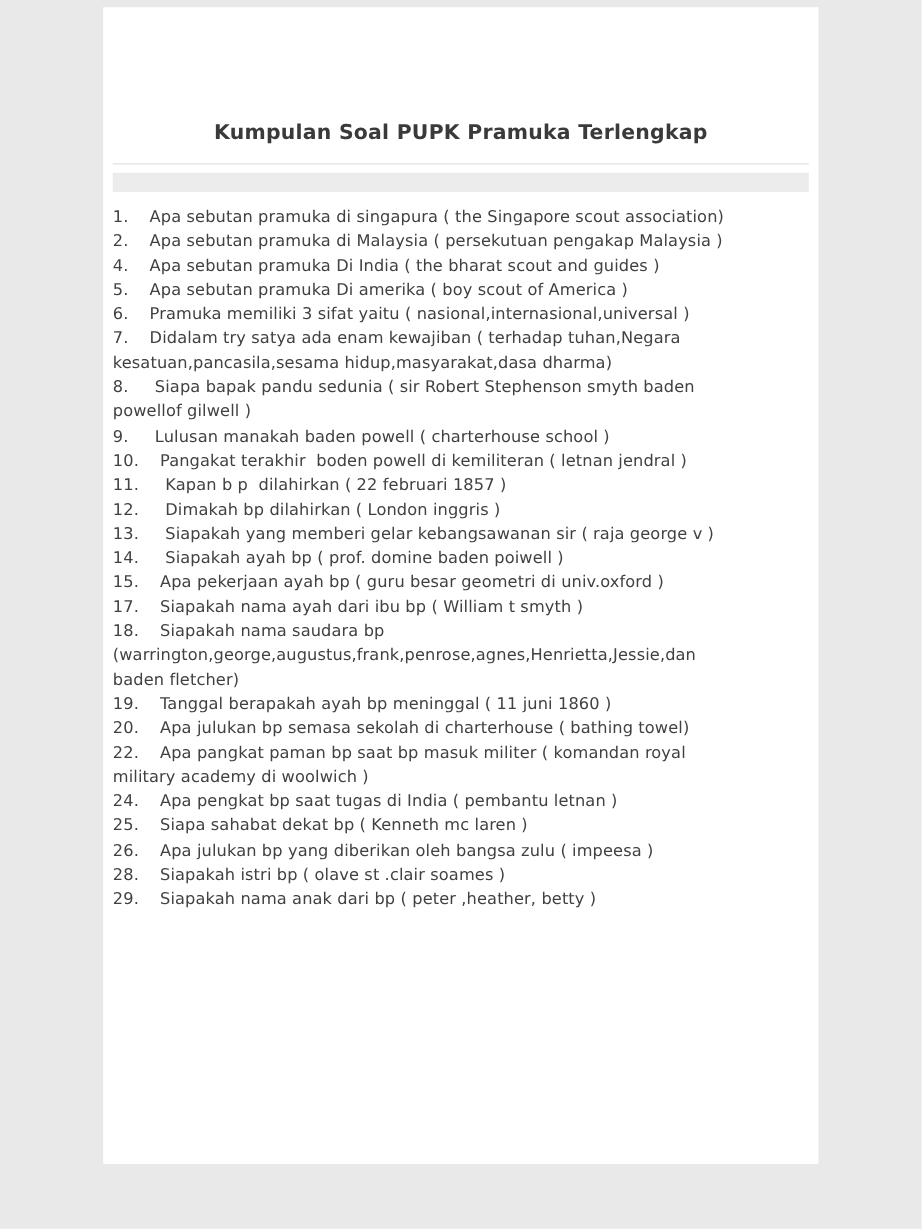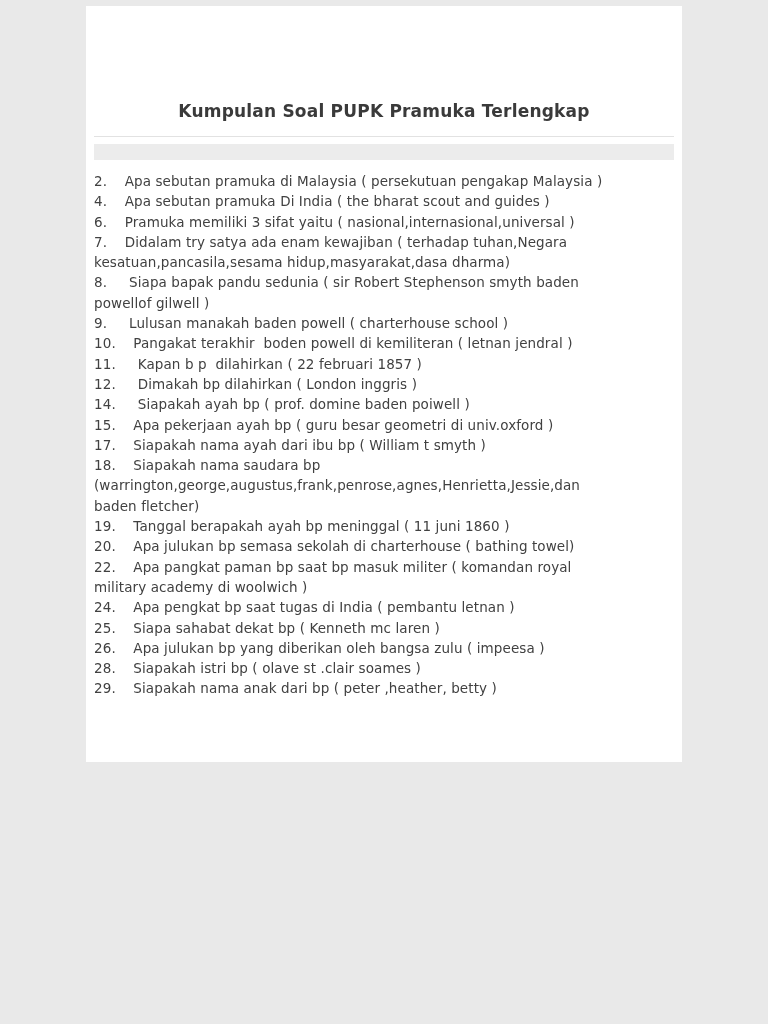--- a/index.html
+++ b/index.html
@@ -12,21 +12,21 @@
     background: #e9e9e9;
     font-family: "DejaVu Sans", sans-serif;
     position: relative;
     overflow: hidden;
   }
   .page {
     position: absolute;
     left: 86px;
     top: 6px;
     width: 596px;
-    height: 756px;
+    height: 964px;
     background: #ffffff;
     box-sizing: border-box;
     padding: 93px 8px 0 8px;
   }
   .title {
     font-weight: bold;
     font-size: 17px;
     color: #3a3a3a;
     text-align: center;
     letter-spacing: 0.2px;
@@ -55,31 +55,34 @@
   }
 </style>
 </head>
 <body>
 
 <div class="page">
   <div class="title">Kumpulan Soal PUPK Pramuka Terlengkap</div>
   <div class="divider"></div>
   <div class="band"></div>
   <div class="qlist">
+    <p>1.    Apa sebutan pramuka di singapura ( the Singapore scout association)</p>
     <p>2.    Apa sebutan pramuka di Malaysia ( persekutuan pengakap Malaysia )</p>
     <p>4.    Apa sebutan pramuka Di India ( the bharat scout and guides )</p>
+    <p>5.    Apa sebutan pramuka Di amerika ( boy scout of America )</p>
     <p>6.    Pramuka memiliki 3 sifat yaitu ( nasional,internasional,universal )</p>
     <p>7.    Didalam try satya ada enam kewajiban ( terhadap tuhan,Negara
 kesatuan,pancasila,sesama hidup,masyarakat,dasa dharma)</p>
     <p>8.     Siapa bapak pandu sedunia ( sir Robert Stephenson smyth baden
 powellof gilwell )</p>
     <p>9.     Lulusan manakah baden powell ( charterhouse school )</p>
     <p>10.    Pangakat terakhir  boden powell di kemiliteran ( letnan jendral )</p>
     <p>11.     Kapan b p  dilahirkan ( 22 februari 1857 )</p>
     <p>12.     Dimakah bp dilahirkan ( London inggris )</p>
+    <p>13.     Siapakah yang memberi gelar kebangsawanan sir ( raja george v )</p>
     <p>14.     Siapakah ayah bp ( prof. domine baden poiwell )</p>
     <p>15.    Apa pekerjaan ayah bp ( guru besar geometri di univ.oxford )</p>
     <p>17.    Siapakah nama ayah dari ibu bp ( William t smyth )</p>
     <p>18.    Siapakah nama saudara bp
 (warrington,george,augustus,frank,penrose,agnes,Henrietta,Jessie,dan
 baden fletcher)</p>
     <p>19.    Tanggal berapakah ayah bp meninggal ( 11 juni 1860 )</p>
     <p>20.    Apa julukan bp semasa sekolah di charterhouse ( bathing towel)</p>
     <p>22.    Apa pangkat paman bp saat bp masuk militer ( komandan royal
 military academy di woolwich )</p>

